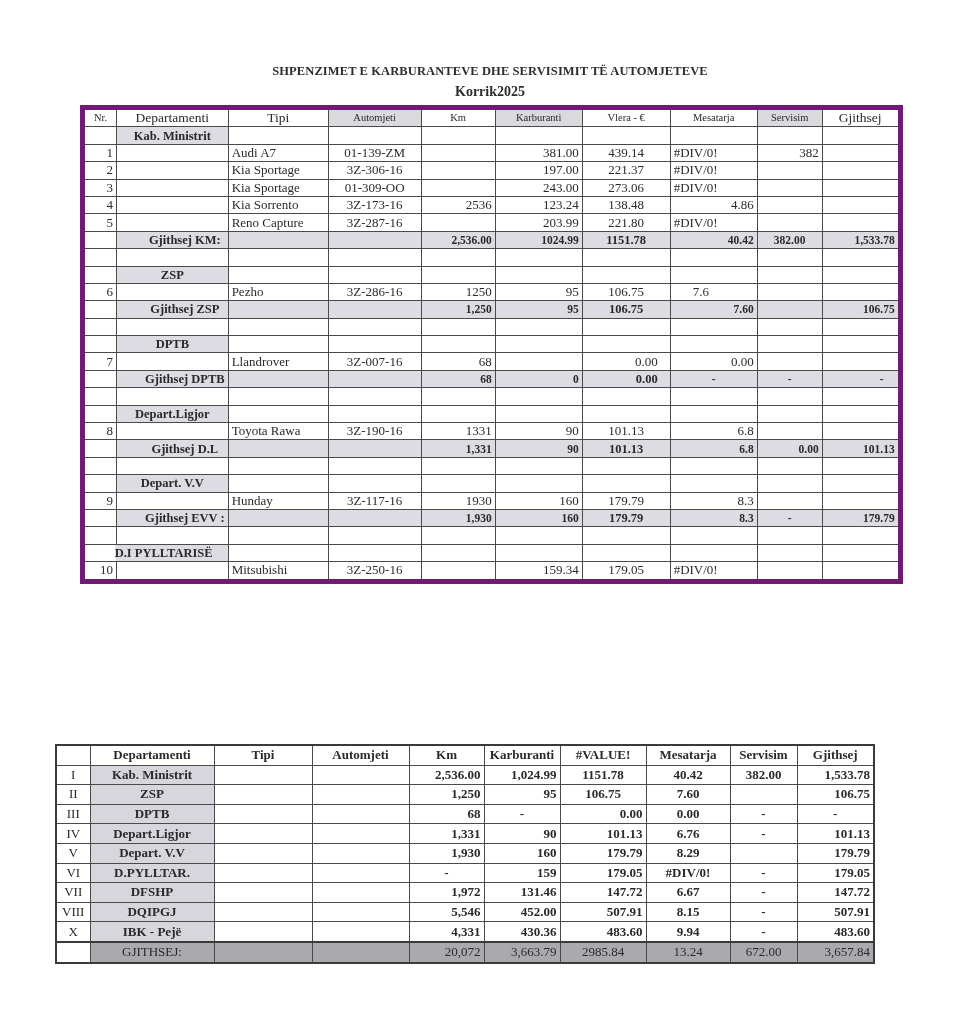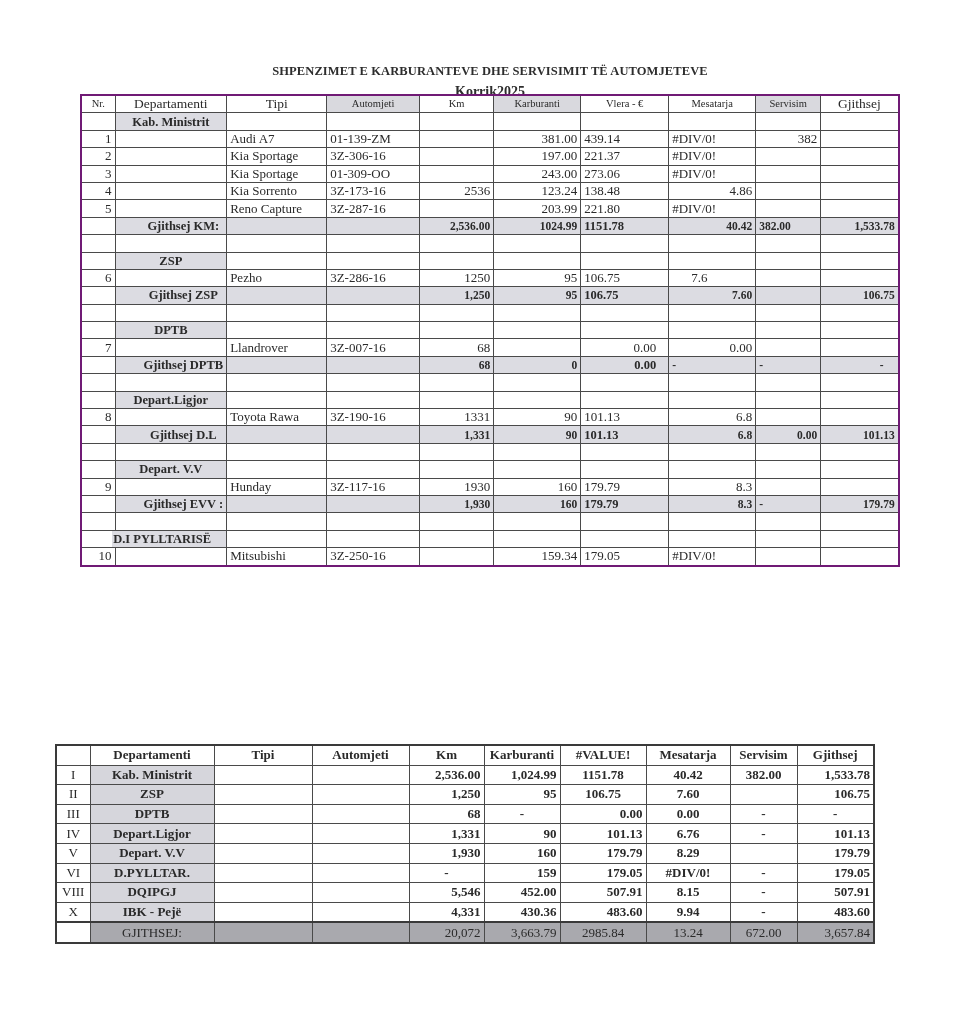--- a/index.html
+++ b/index.html
@@ -8,28 +8,28 @@
   .title { position: absolute; left: 0; width: 980px; text-align: center;
            font-family: "Liberation Serif", serif; font-weight: bold; }
   .title1 { top: 64px; font-size: 12.5px; letter-spacing: 0.1px; color: #2d2d2d; }
   .title2 { top: 84px; font-size: 14px; color: #2d2d2d; }
 
   table { border-collapse: collapse; position: absolute; table-layout: fixed;
           font-family: "Liberation Serif", serif; }
   td, th { border: 1px solid #4a4a4a; padding: 0 3px; white-space: nowrap; overflow: hidden; }
 
   
-  #t1 { left: 80px; top: 94px; border: 2px solid #701a75; font-size: 13px; }
+  #t1 { left: 80px; top: 105px; border: 5px solid #701a75; font-size: 13px; }
   #t1 td, #t1 th { height: 16.4px; line-height: 16px; }
   #t1 th { font-weight: normal; font-size: 12px; text-align: center; }
   #t1 th.hdr-lg { font-size: 13.5px; }
   #t1 th.hdr-sm { font-size: 10.5px; }
   #t1 th.shade { background: #d9d9de; }
   .r { text-align: right; }
-  .c { text-align: left; }
+  .c { text-align: center; }
   .l { text-align: left; }
   .dept-label { background: #dcdce2; font-weight: bold; text-align: center; font-size: 12.5px; }
   .sub td { background: #dcdce2; font-weight: bold; font-size: 11.5px; }
   .sub td.nr { background: #ffffff; }
   .sub td.lbl { text-align: center; font-size: 12.5px; padding-left: 28px; }
   .sub td.v { font-size: 12.5px; }
 
   
   #t2 { left: 55px; top: 744px; border: 2px solid #3a3a3a; font-size: 13px; }
   #t2 td, #t2 th { height: 18.6px; line-height: 18px; }
@@ -489,20 +489,32 @@
       <td></td>
         <td></td>
       <td class="mid">-</td>
       <td class="num">159</td>
       <td class="num">179.05</td>
       <td class="mid">#DIV/0!</td>
       <td class="mid">-</td>
       <td class="num">179.05</td>
     </tr>
     <tr>
+      <td class="roman">VII</td>
+      <td class="dept">DFSHP</td>
+      <td></td>
+        <td></td>
+      <td class="num">1,972</td>
+      <td class="num">131.46</td>
+      <td class="num">147.72</td>
+      <td class="mid">6.67</td>
+      <td class="mid">-</td>
+      <td class="num">147.72</td>
+    </tr>
+    <tr>
       <td class="roman">VIII</td>
       <td class="dept">DQIPGJ</td>
       <td></td>
         <td></td>
       <td class="num">5,546</td>
       <td class="num">452.00</td>
       <td class="num">507.91</td>
       <td class="mid">8.15</td>
       <td class="mid">-</td>
       <td class="num">507.91</td>

